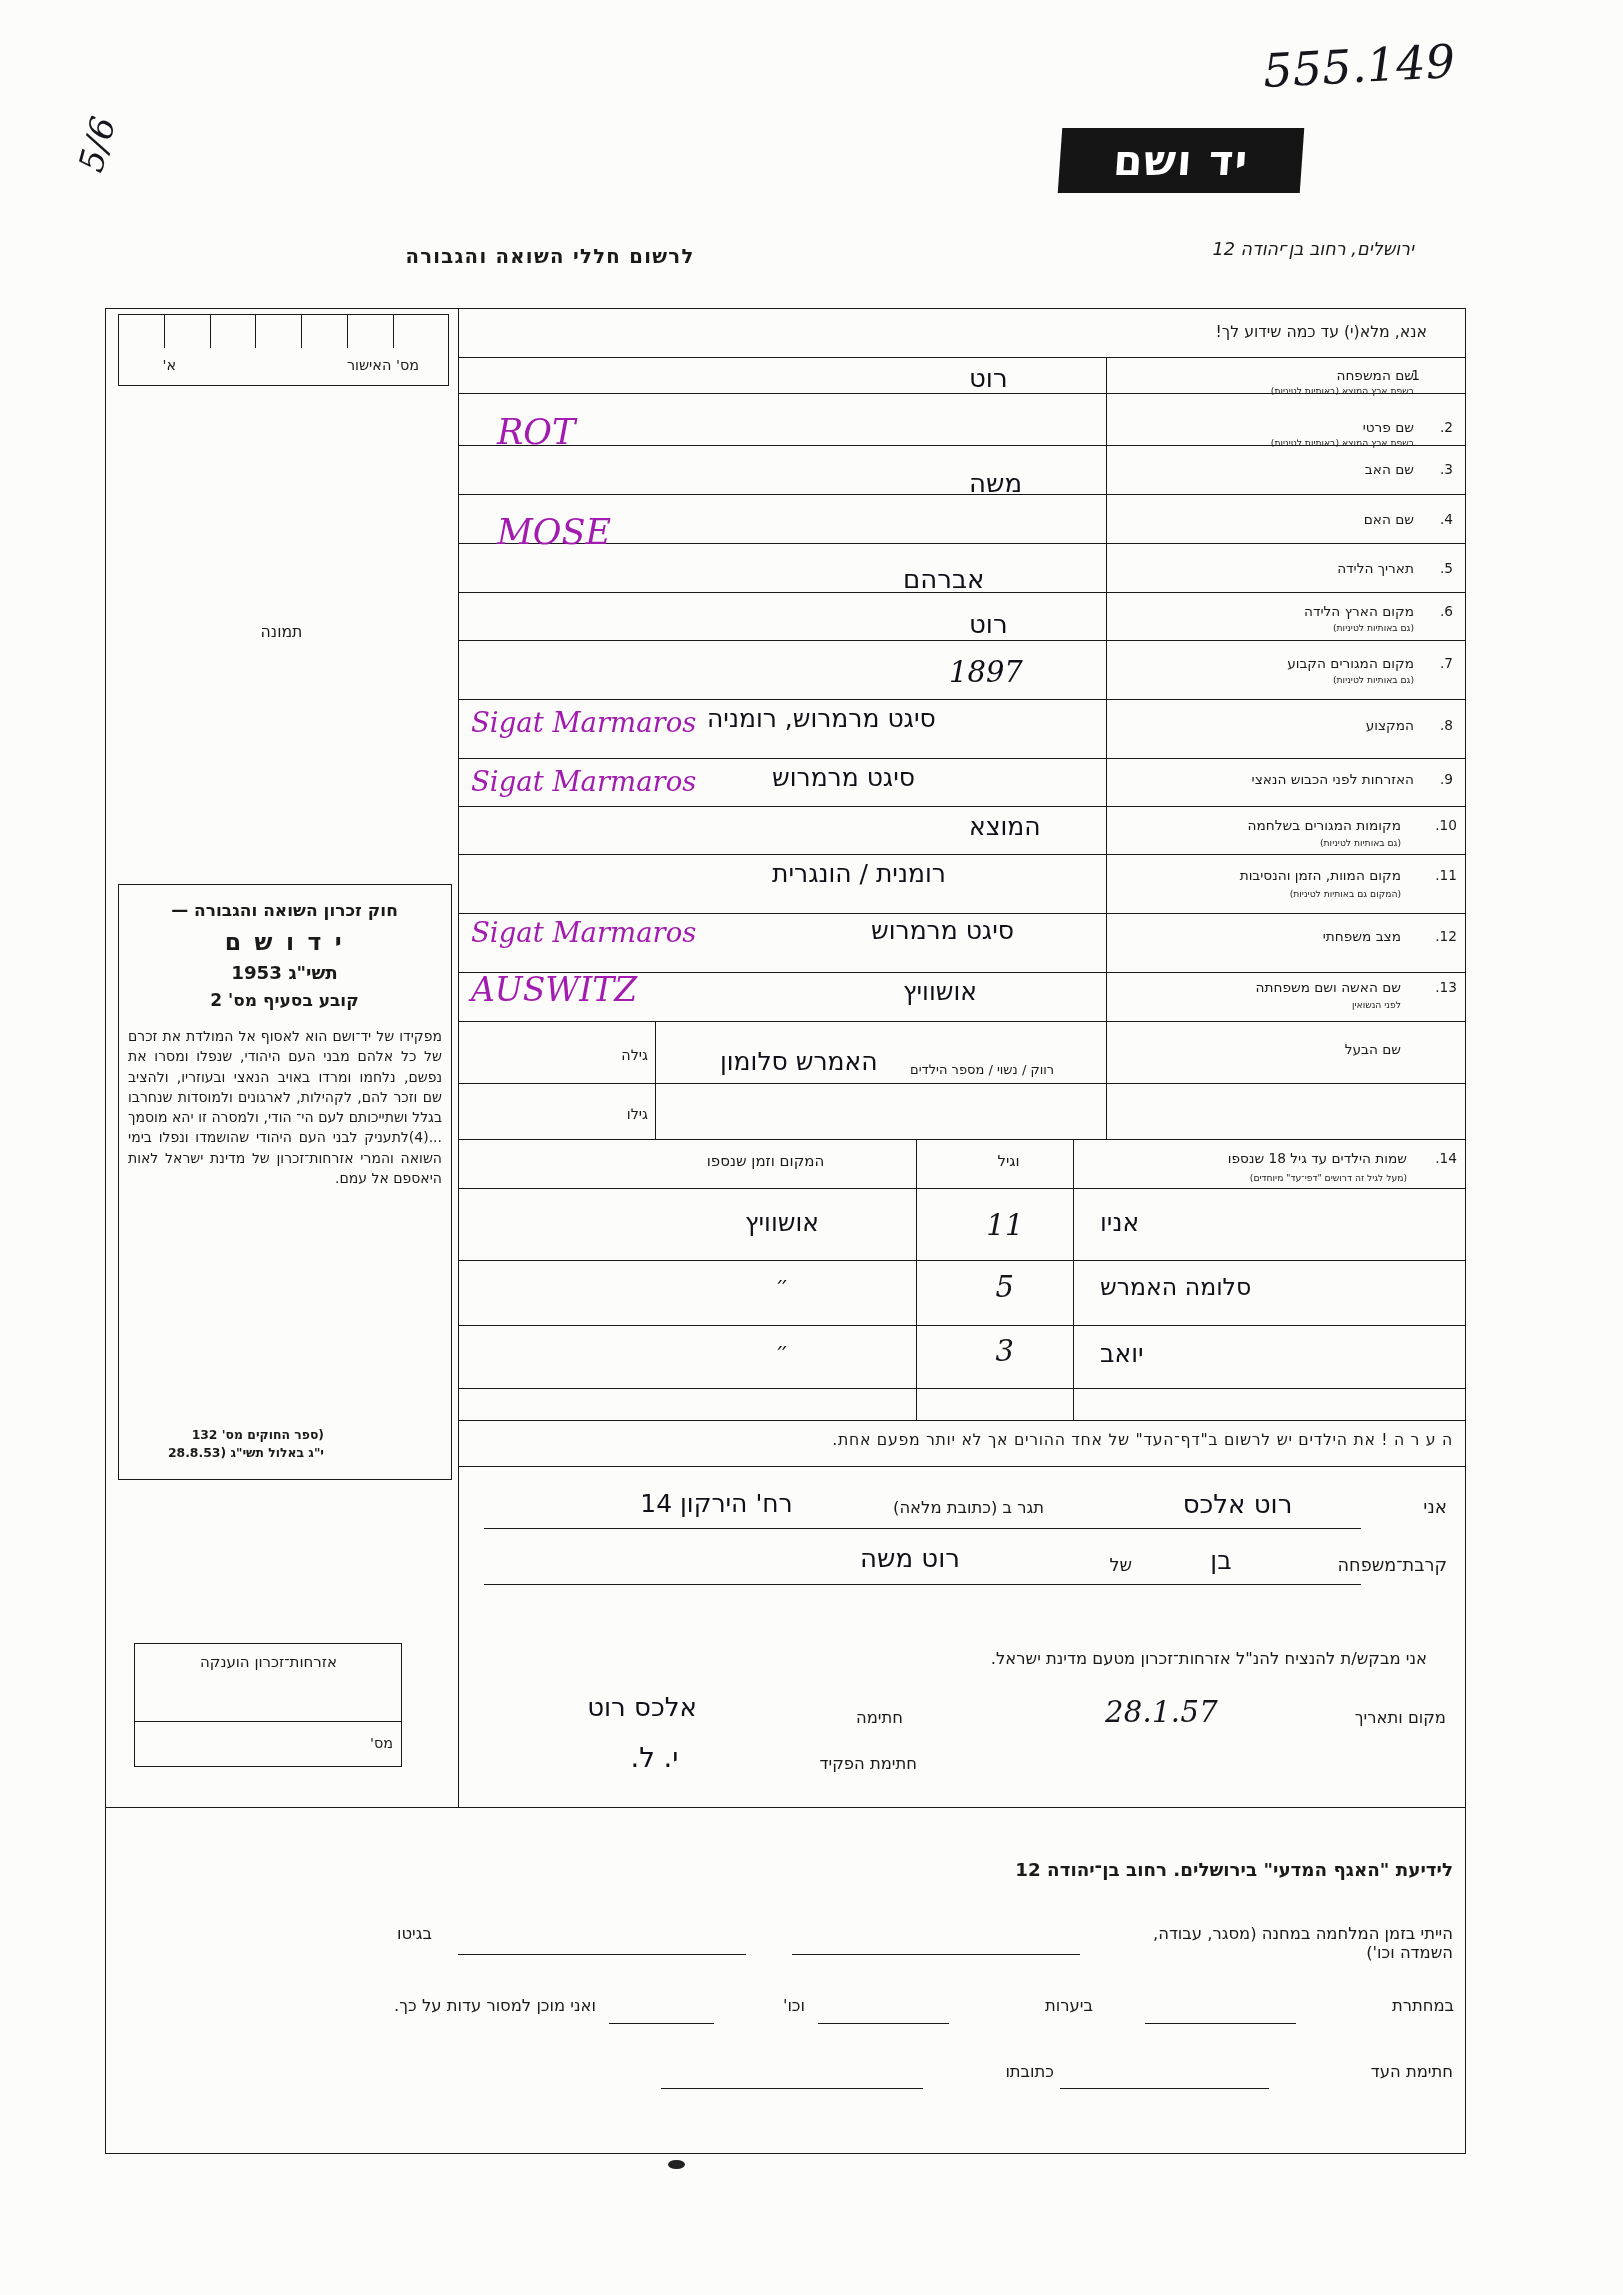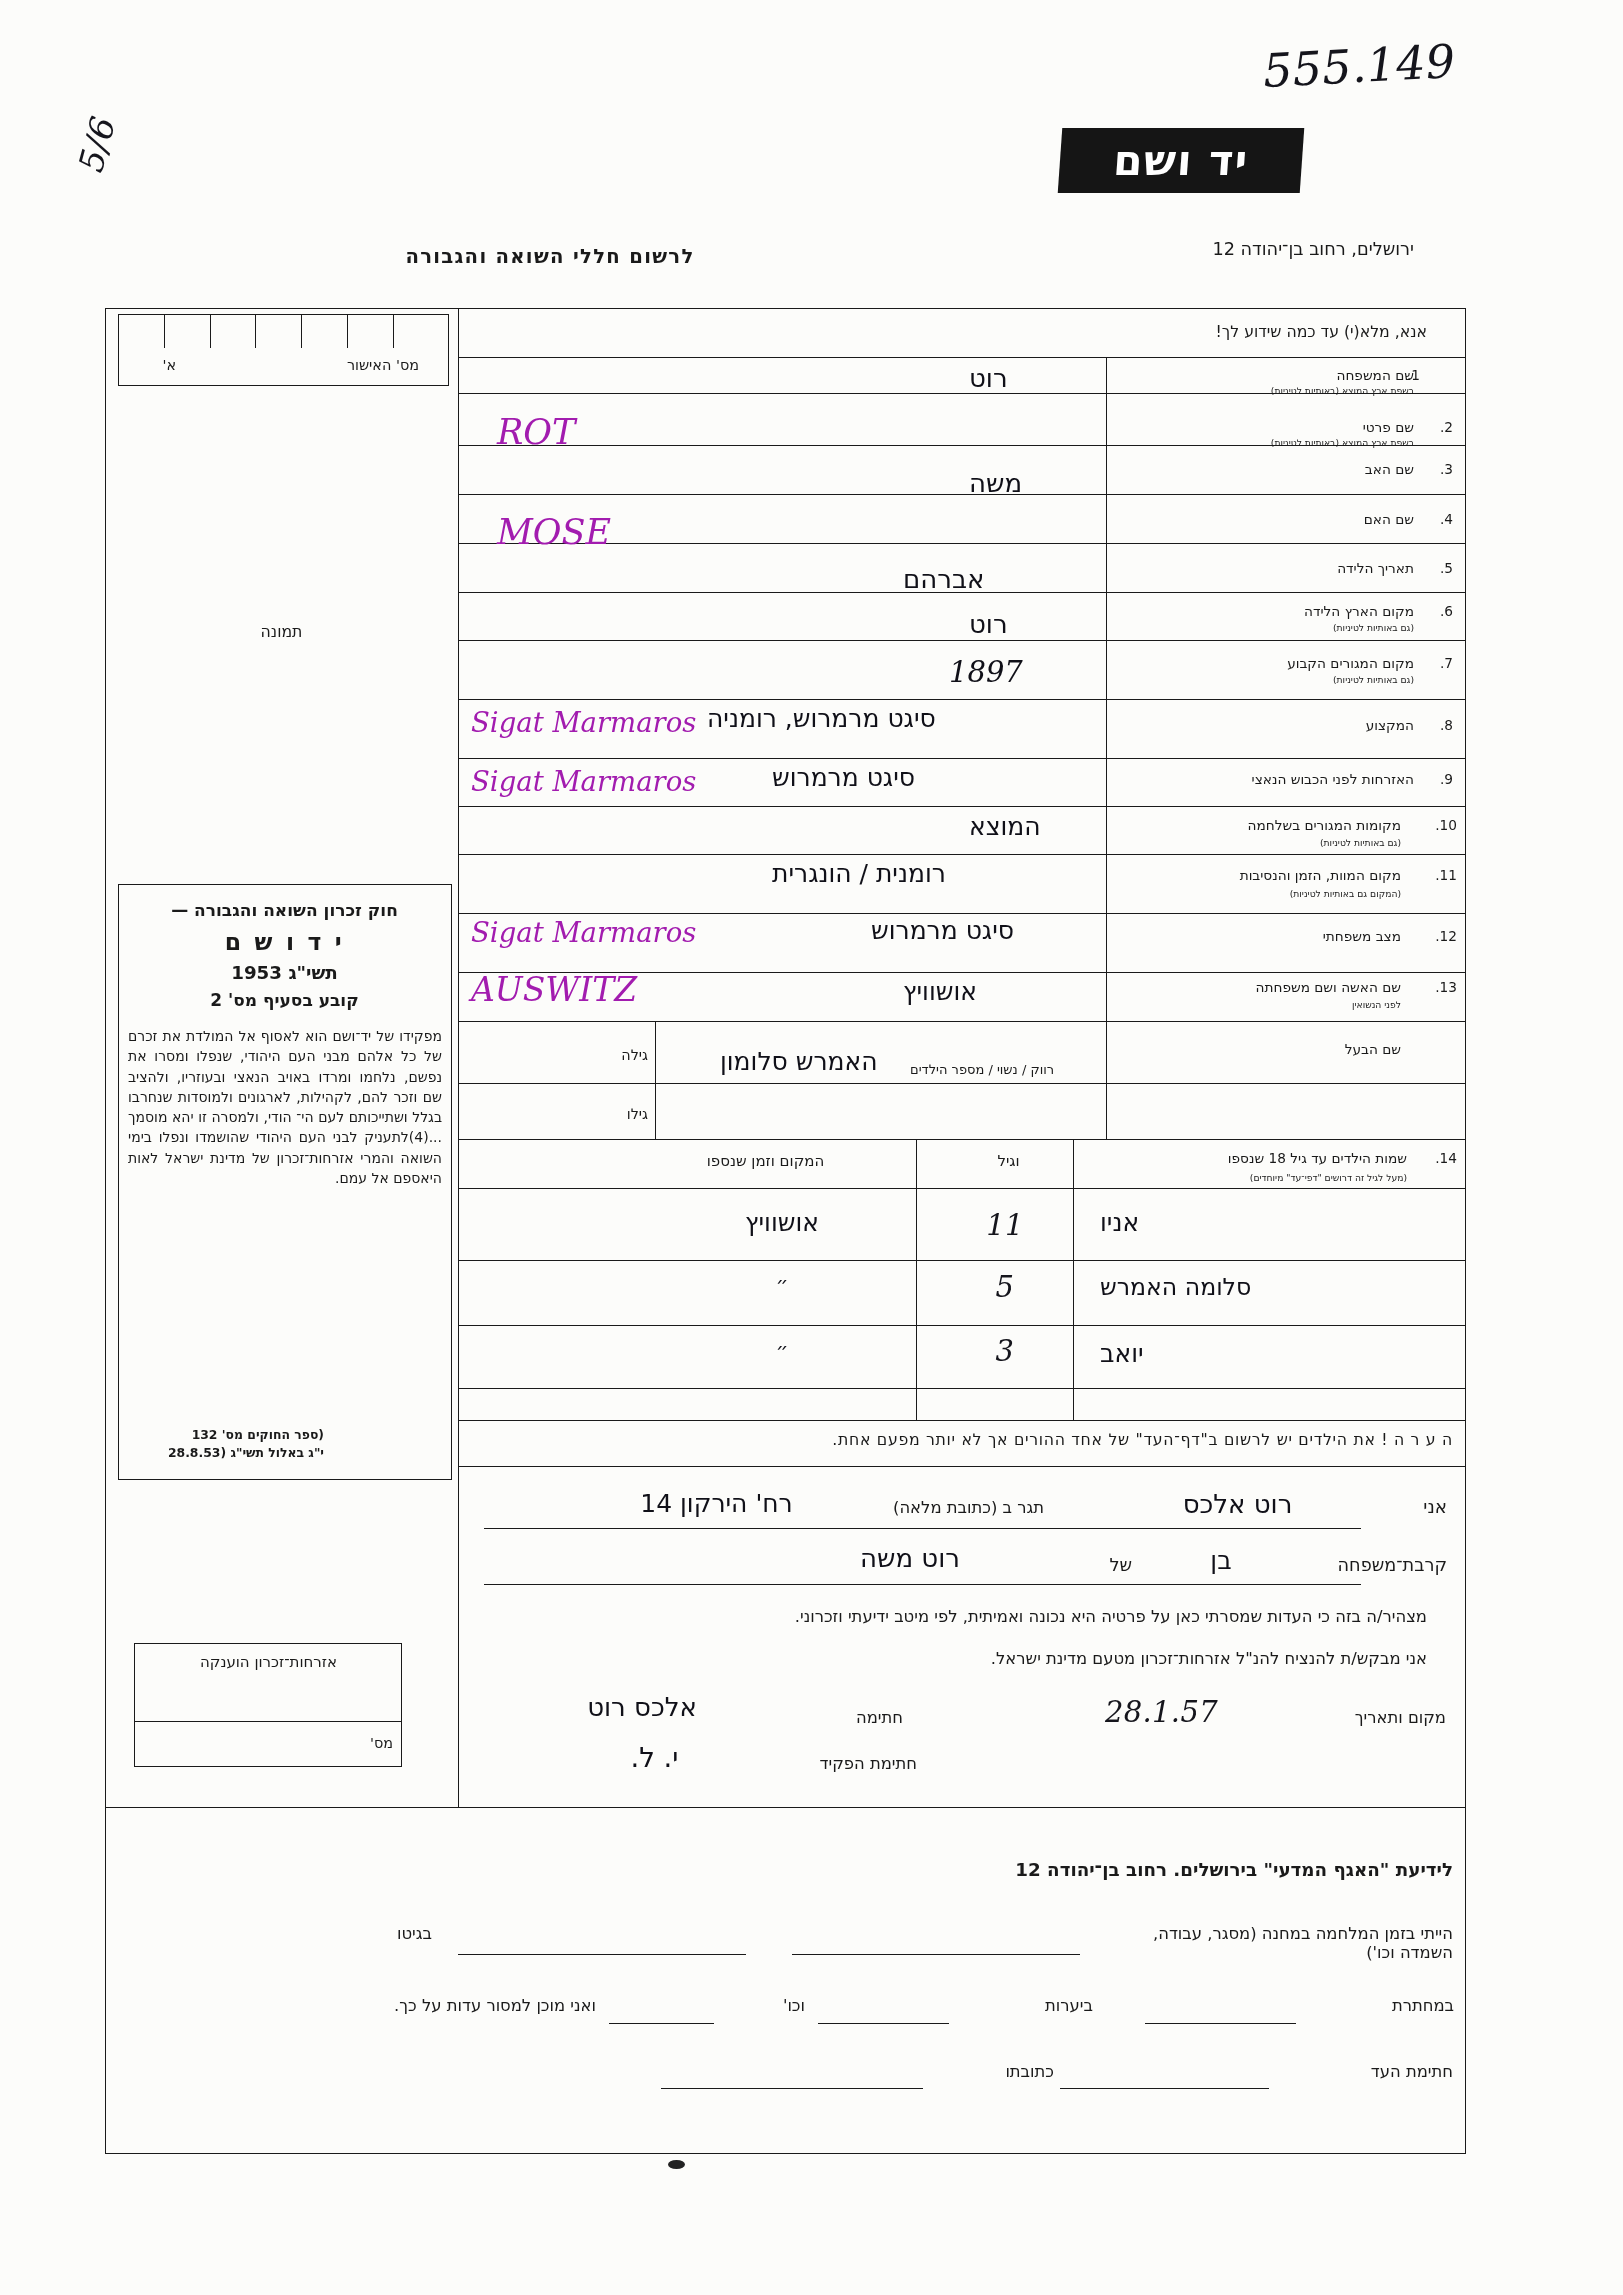--- a/index.html
+++ b/index.html
@@ -65,21 +65,21 @@
 </head>
 <body>
 
 <div class="page">
 
   <div class="abs hand" style="left:1263px; top:39px; font-size:46px; font-family:'DejaVu Serif', serif; font-style:italic; transform:rotate(-3deg);">555.149</div>
 
   <div class="abs hand" style="left:69px; top:124px; font-size:34px; font-family:'DejaVu Serif', serif; font-style:italic; transform:rotate(-75deg);">5/6</div>
 
 
-  <div class="abs heb" style="left:1047px; top:239px; width:367px; font-size:17.7px;">ירושלים, רחוב בן־יהודה 12</div>
+  <div class="abs heb" style="left:1047px; top:239px; width:367px; font-size:17.7px;font-style:italic;">ירושלים, רחוב בן־יהודה 12</div>
 
   <div class="abs logo" style="left:1060px; top:128px; width:242px; height:65px; line-height:65px; font-size:42px;">
     <span>יד ושם</span>
   </div>
 
 
   <div class="abs heb bold" style="left:262px; top:245px; width:576px; text-align:center; font-size:19.6px; letter-spacing:1.3px;">לרשום חללי השואה והגבורה</div>
 
   <div class="abs frame" style="left:105px; top:308px; width:1361px; height:1846px;"></div>
 
@@ -251,21 +251,20 @@
   <div class="abs heb" style="left:844px; top:1498px; width:249px; text-align:center; font-size:16.4px;">תגר ב (כתובת מלאה)</div>
   <div class="abs hand-heb" style="left:602px; top:1489px; width:229px; text-align:center; font-size:25px;">רח' הירקון 14</div>
   <div class="abs hline1" style="left:484px; top:1528px; width:877px;"></div>
 
   <div class="abs heb" style="left:1283px; top:1555px; width:164px; font-size:17.7px;">קרבת־משפחה</div>
   <div class="abs hand-heb" style="left:1172px; top:1546px; width:98px; text-align:center; font-size:25px;">בן</div>
   <div class="abs heb" style="left:1060px; top:1555px; width:72px; font-size:17.7px;">של</div>
   <div class="abs hand-heb" style="left:779px; top:1543px; width:262px; text-align:center; font-size:26px;">רוט משה</div>
   <div class="abs hline1" style="left:484px; top:1584px; width:877px;"></div>
 
-  <div class="abs heb" style="left:484px; top:1607px; width:943px; font-size:16.4px;">מצהיר/ה בזה כי העדות שמסרתי כאן על פרטיה היא נכונה ואמיתית, לפי מיטב ידיעתי וזכרוני.</div>
   <div class="abs heb" style="left:484px; top:1649px; width:943px; font-size:16.4px;">אני מבקש/ת להנציח להנ"ל אזרחות־זכרון מטעם מדינת ישראל.</div>
 
   <div class="abs heb" style="left:1276px; top:1708px; width:170px; font-size:16.4px;">מקום ותאריך</div>
   <div class="abs hand" style="left:1073px; top:1695px; width:177px; text-align:center; font-size:29px; font-family:'DejaVu Serif', serif; font-style:italic;">28.1.57</div>
   <div class="abs heb" style="left:772px; top:1708px; width:131px; font-size:16.4px;">חתימה</div>
   <div class="abs hand-heb" style="left:524px; top:1692px; width:236px; text-align:center; font-size:26px;">אלכס רוט</div>
 
   <div class="abs heb" style="left:753px; top:1754px; width:164px; font-size:16.4px;">חתימת הפקיד</div>
   <div class="abs hand-heb" style="left:576px; top:1741px; width:157px; text-align:center; font-size:27.5px;">י. ל.</div>
 

